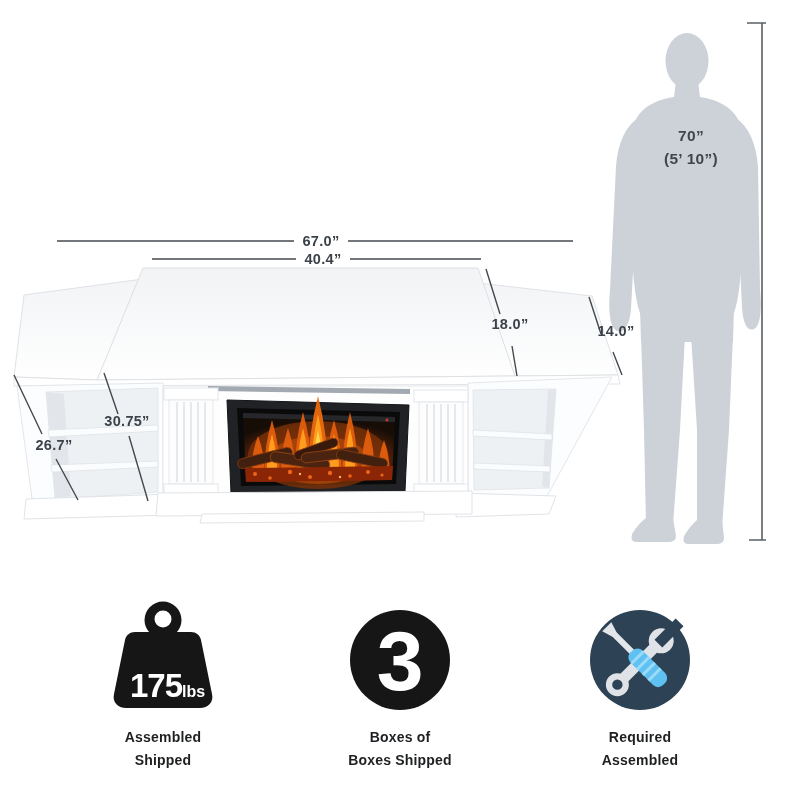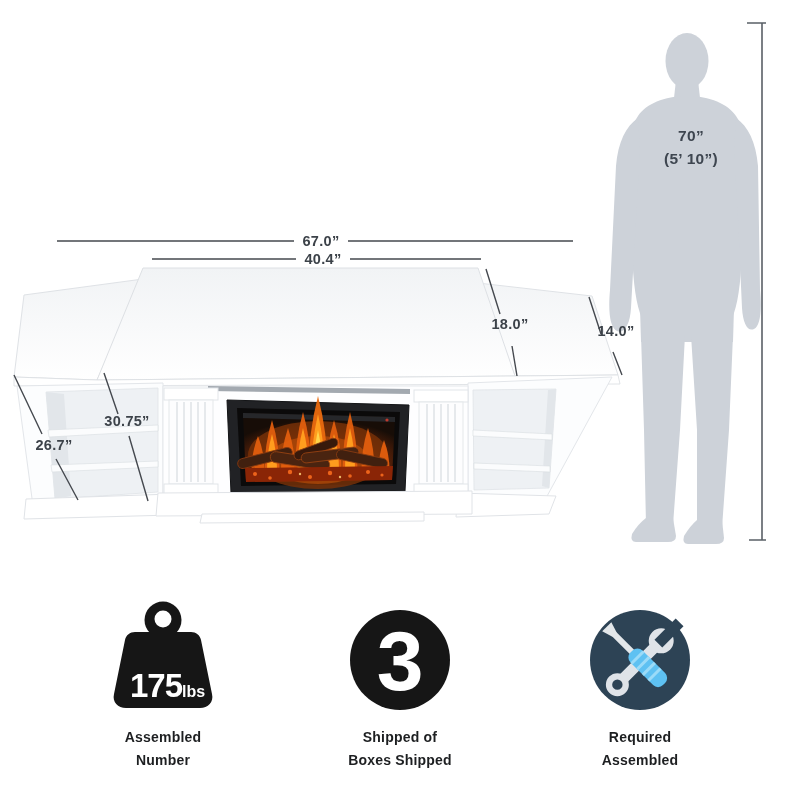--- a/index.html
+++ b/index.html
@@ -179,33 +179,33 @@
         <svg width="130" height="112" viewBox="0 0 130 112">
           <circle cx="65" cy="20" r="18.5" fill="#161616"></circle>
           <circle cx="65" cy="19" r="8.5" fill="#ffffff"></circle>
           <path d="M37,32 L93,32 C98,32 102,35 103,40 L114,94 C116,102 110,108 102,108 L28,108 C20,108 14,102 16,94 L27,40 C28,35 32,32 37,32 Z" fill="#161616"></path>
           <text x="58" y="97" text-anchor="middle" font-size="33" font-weight="bold" fill="#ffffff" letter-spacing="-1">175</text>
           <text x="84" y="97" font-size="16" font-weight="bold" fill="#ffffff">lbs</text>
         </svg>
       </div>
       <div class="feature-label">
         <div>Assembled</div>
-        <div>Number</div>
+        <div>Shipped</div>
       </div>
     </div>
 
     <div class="feature" id="feat-boxes">
       <div class="icon-wrap">
         <svg width="104" height="104" viewBox="0 0 104 104">
           <circle cx="52" cy="52" r="50" fill="#161616"></circle>
           <text x="52" y="82" text-anchor="middle" font-size="84" font-weight="bold" fill="#ffffff">3</text>
         </svg>
       </div>
       <div class="feature-label">
-        <div>Shipped of</div>
+        <div>Boxes of</div>
         <div>Boxes Shipped</div>
       </div>
     </div>
 
     <div class="feature" id="feat-assembly">
       <div class="icon-wrap">
         <svg width="104" height="104" viewBox="0 0 104 104">
           <circle cx="52" cy="52" r="50" fill="#2d4355"></circle>
 
           <g transform="translate(52,54) rotate(45)">

